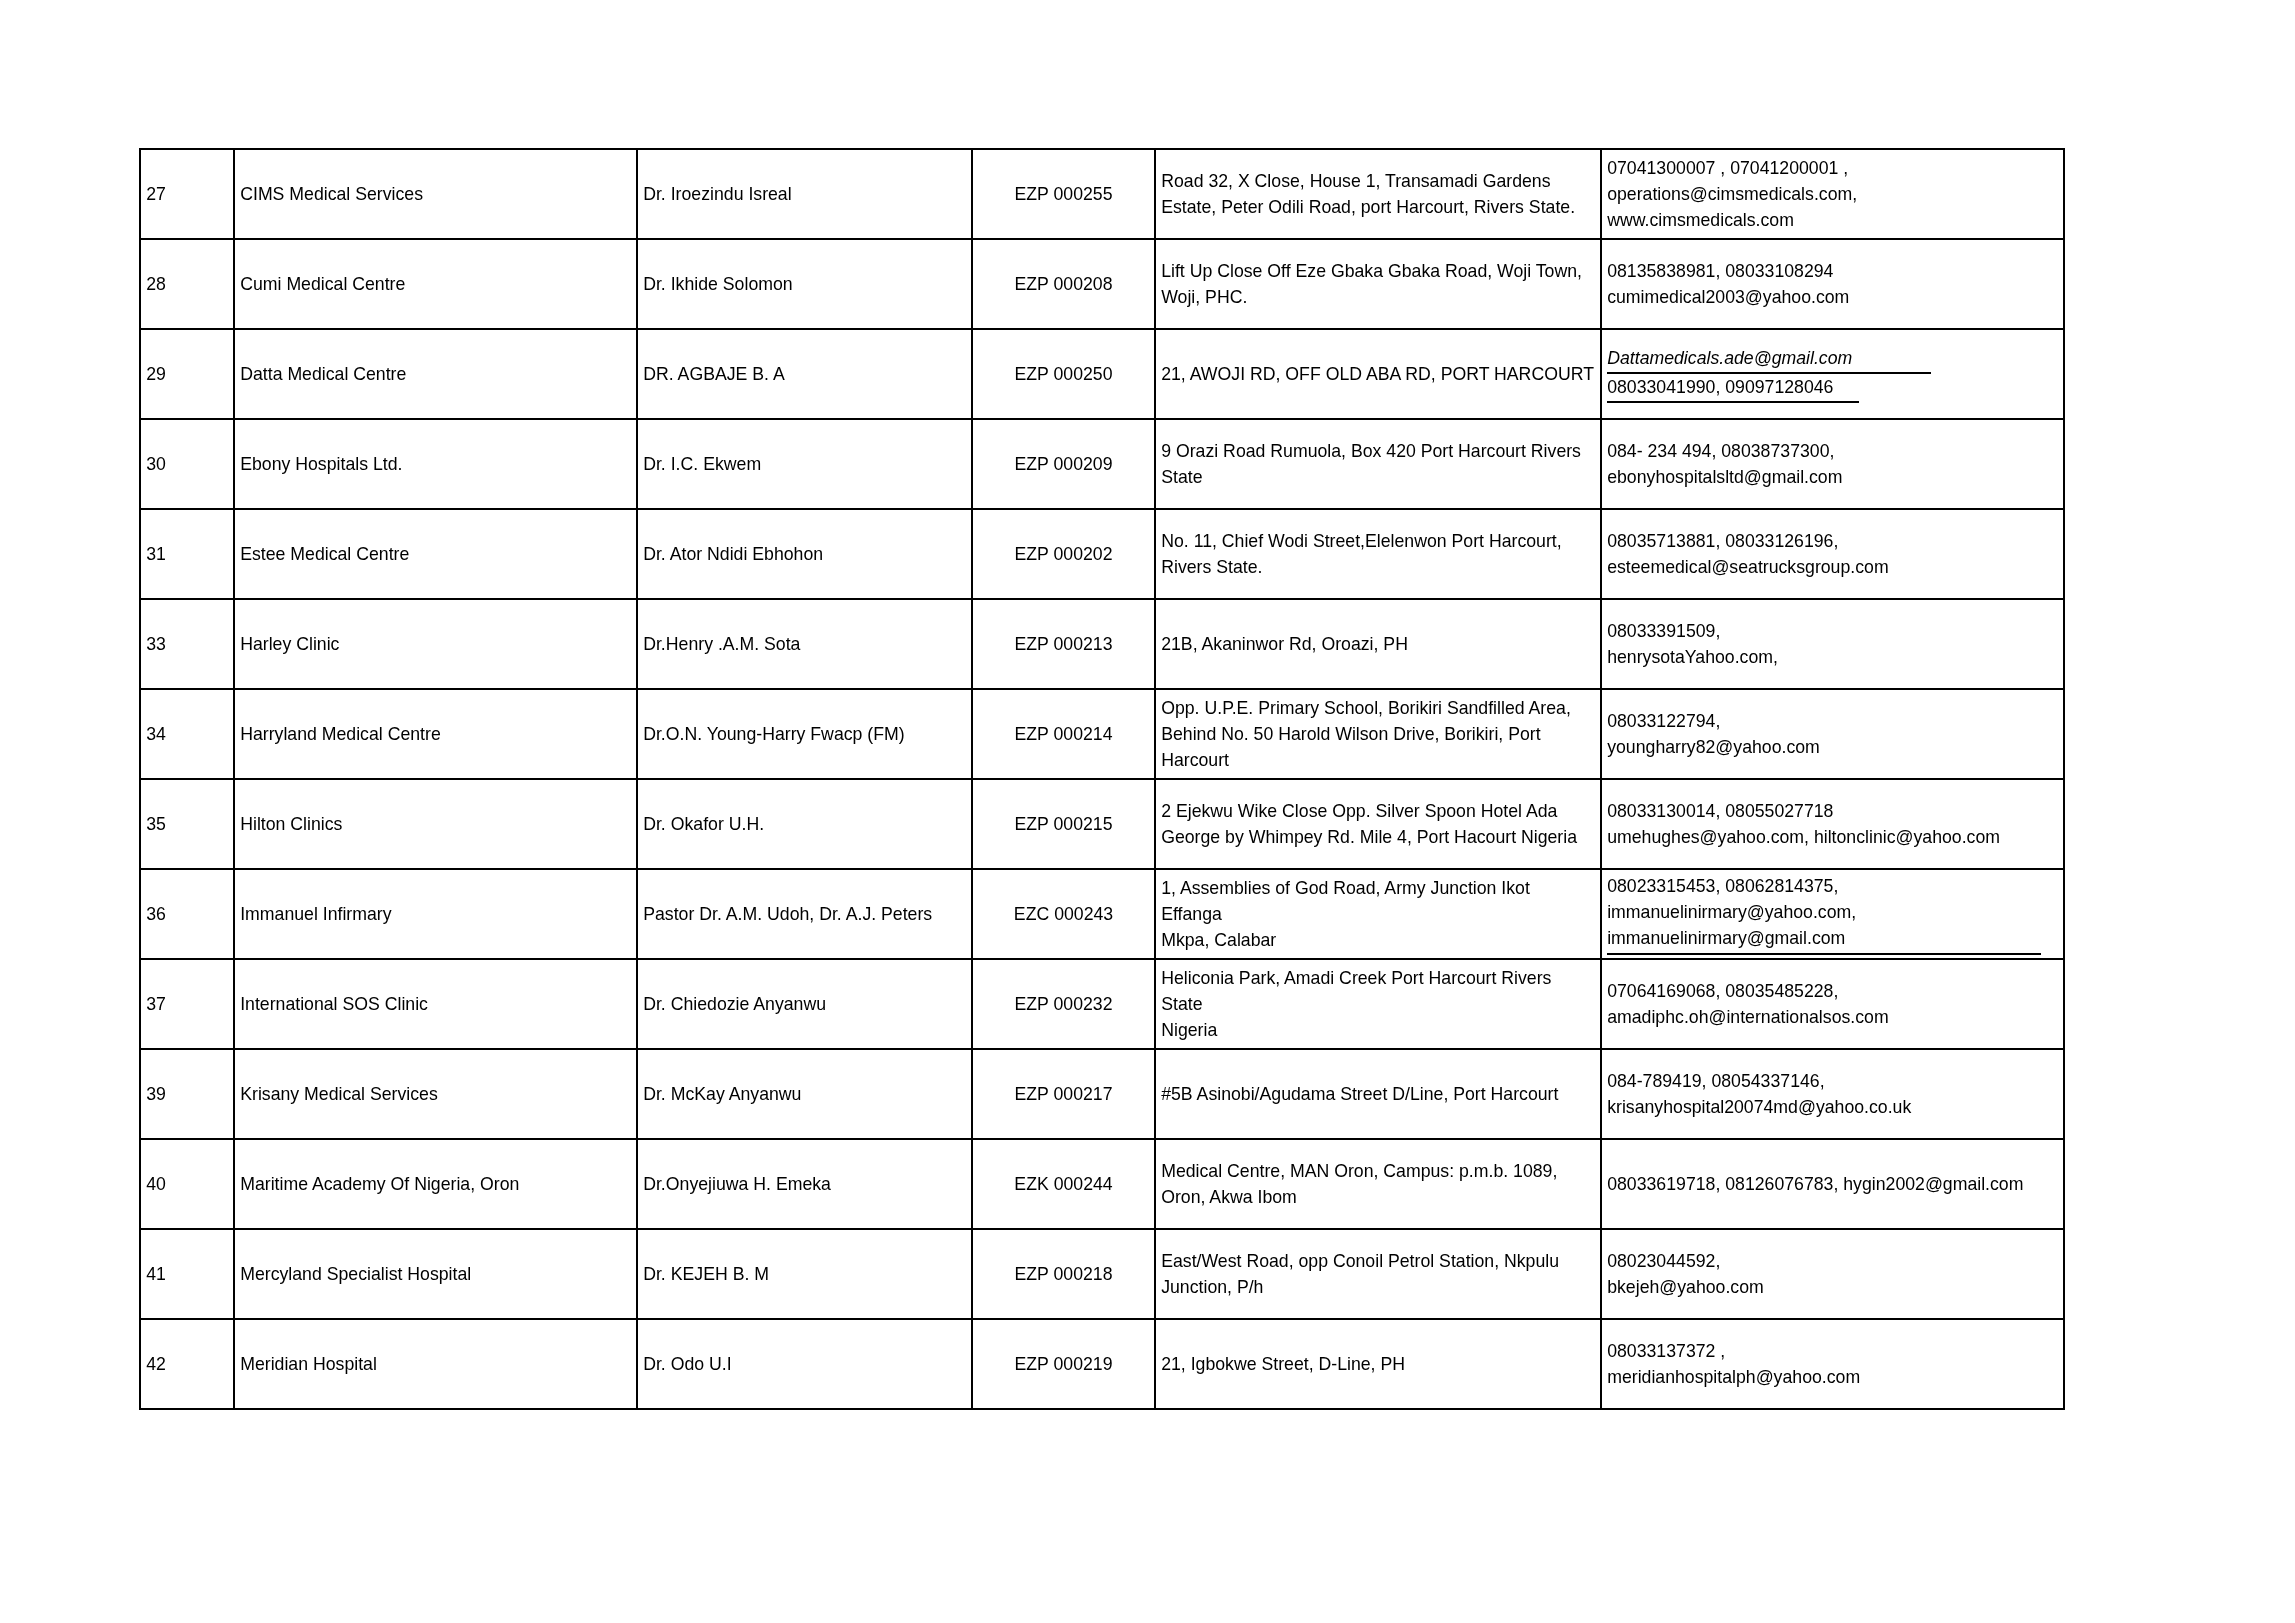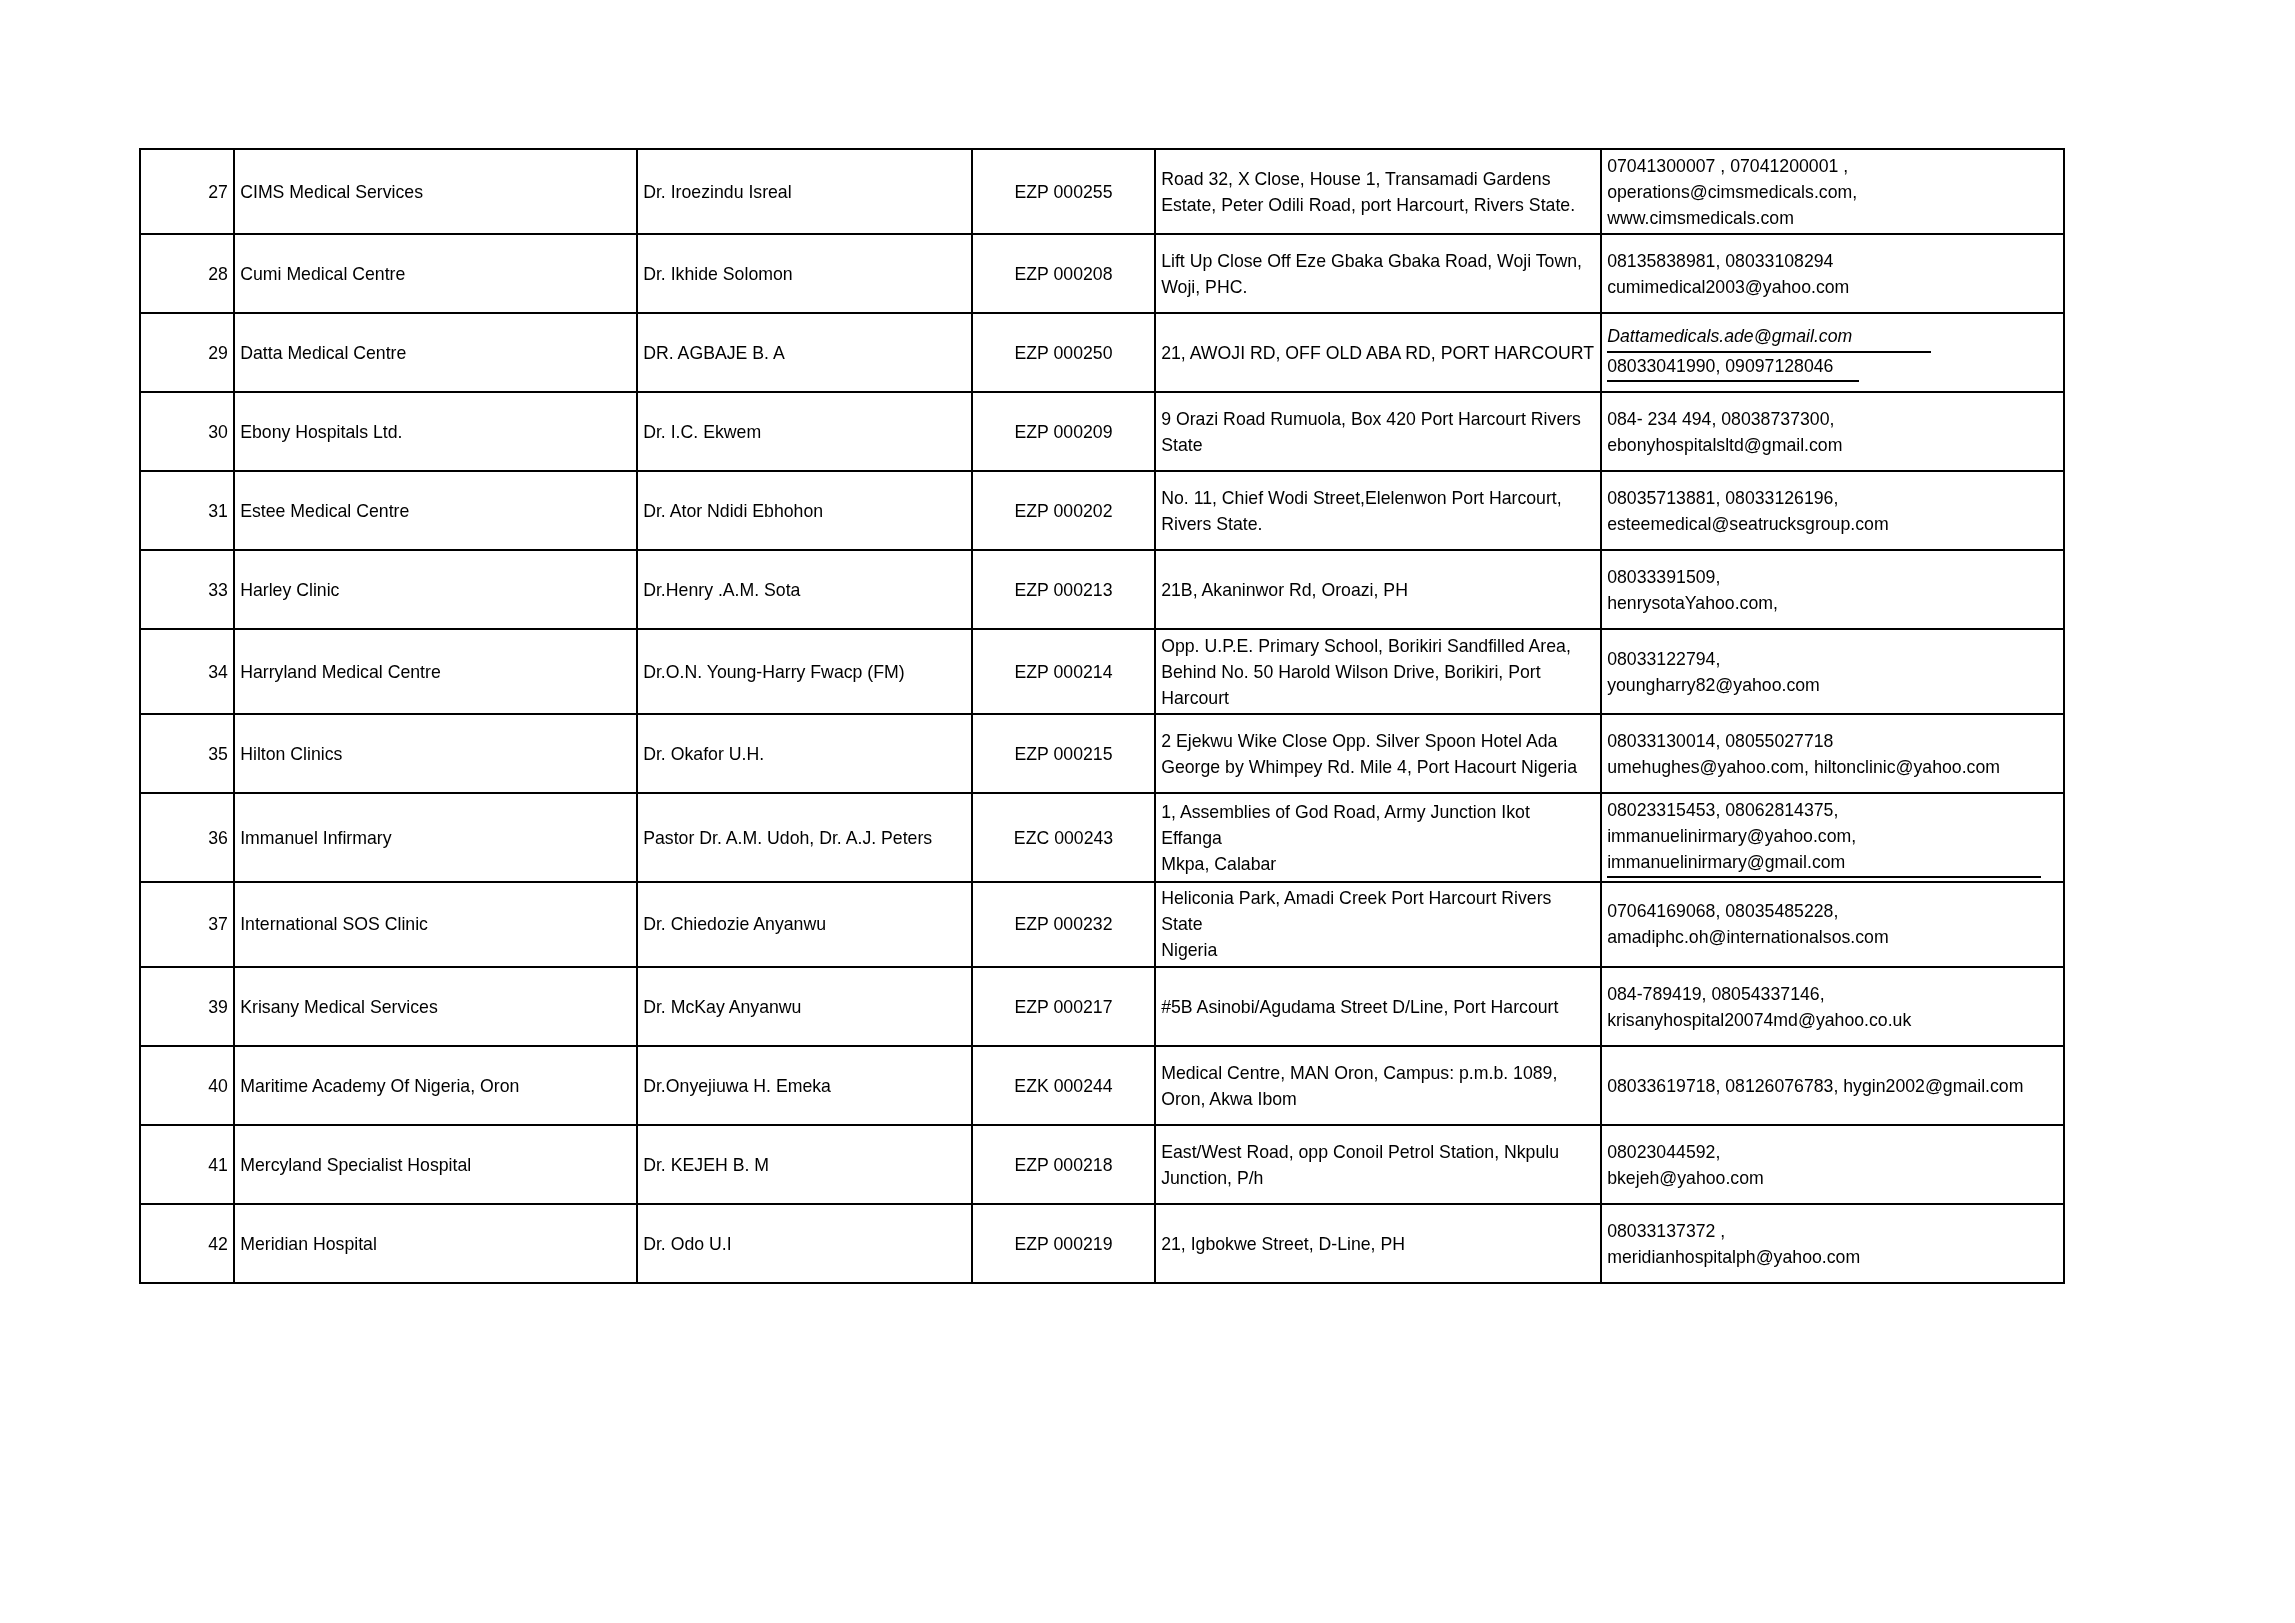--- a/index.html
+++ b/index.html
@@ -29,32 +29,32 @@
     border-collapse: collapse;
     table-layout: fixed;
   }
   table.directory col.c-sn      { width: 94px; }
   table.directory col.c-name    { width: 403px; }
   table.directory col.c-doctor  { width: 335px; }
   table.directory col.c-code    { width: 183px; }
   table.directory col.c-address { width: 446px; }
   table.directory col.c-contact { width: 463px; }
 
-  table.directory tr { height: 79px; }
+  table.directory tr { height: 90px; }
 
   table.directory td {
     border: 2px solid #000000;
     vertical-align: middle;
     font-size: 17.7px;
     line-height: 26px;
     padding: 2.6px 5.2px;
     overflow: hidden;
     word-wrap: break-word;
   }
-  td.sn-cell   { text-align: right; padding: 2.6px 1.3px; margin-top: 28px; }
+  td.sn-cell   { text-align: left; padding: 2.6px 1.3px; margin-top: 28px; }
   td.code-cell { text-align: center; padding: 2.6px 1.3px; margin-top: 12px; }
   td.name-cell    { padding-left: 5.2px; }
   td.doctor-cell  { padding-left: 5.2px; padding-right: 2.6px; }
   td.address-cell { padding-left: 3.9px; padding-right: 2.6px; white-space: pre-line; }
   td.contact-cell { padding-left: 5.9px; padding-right: 2.6px; }
 
   .contact-line { display: block; }
   .ul {
     display: inline-block;
     border-bottom: 2.6px solid #000000;

